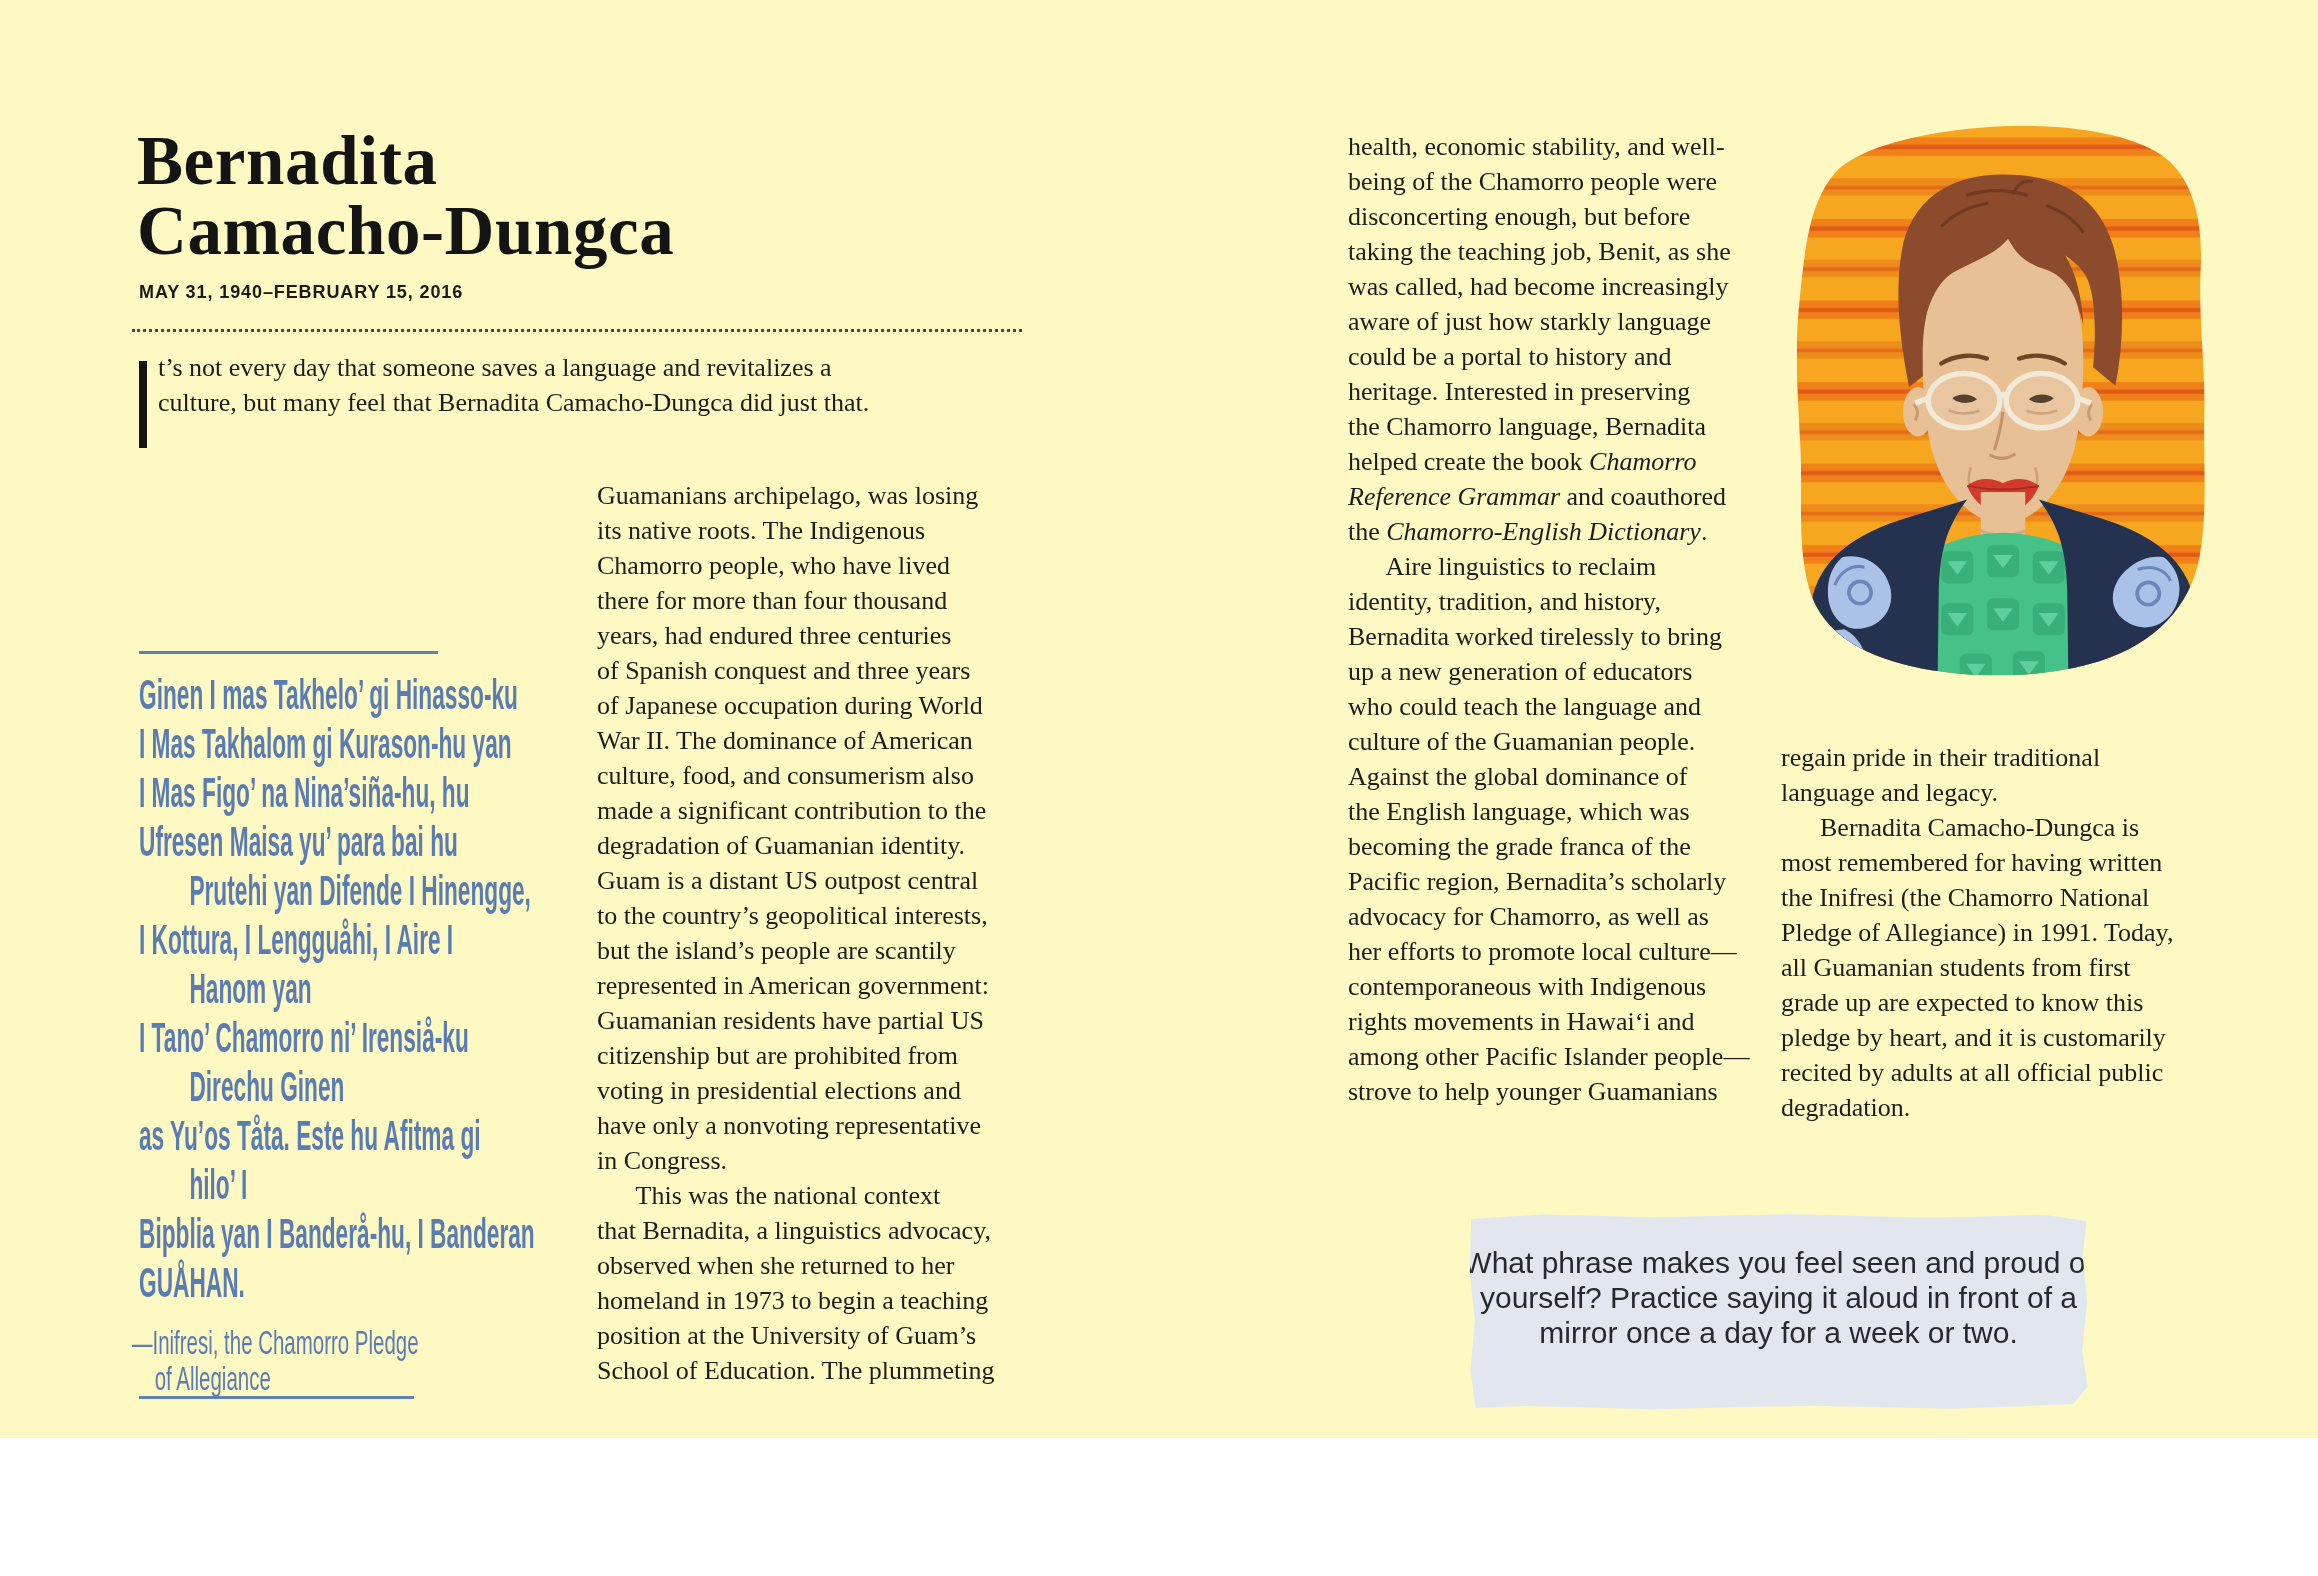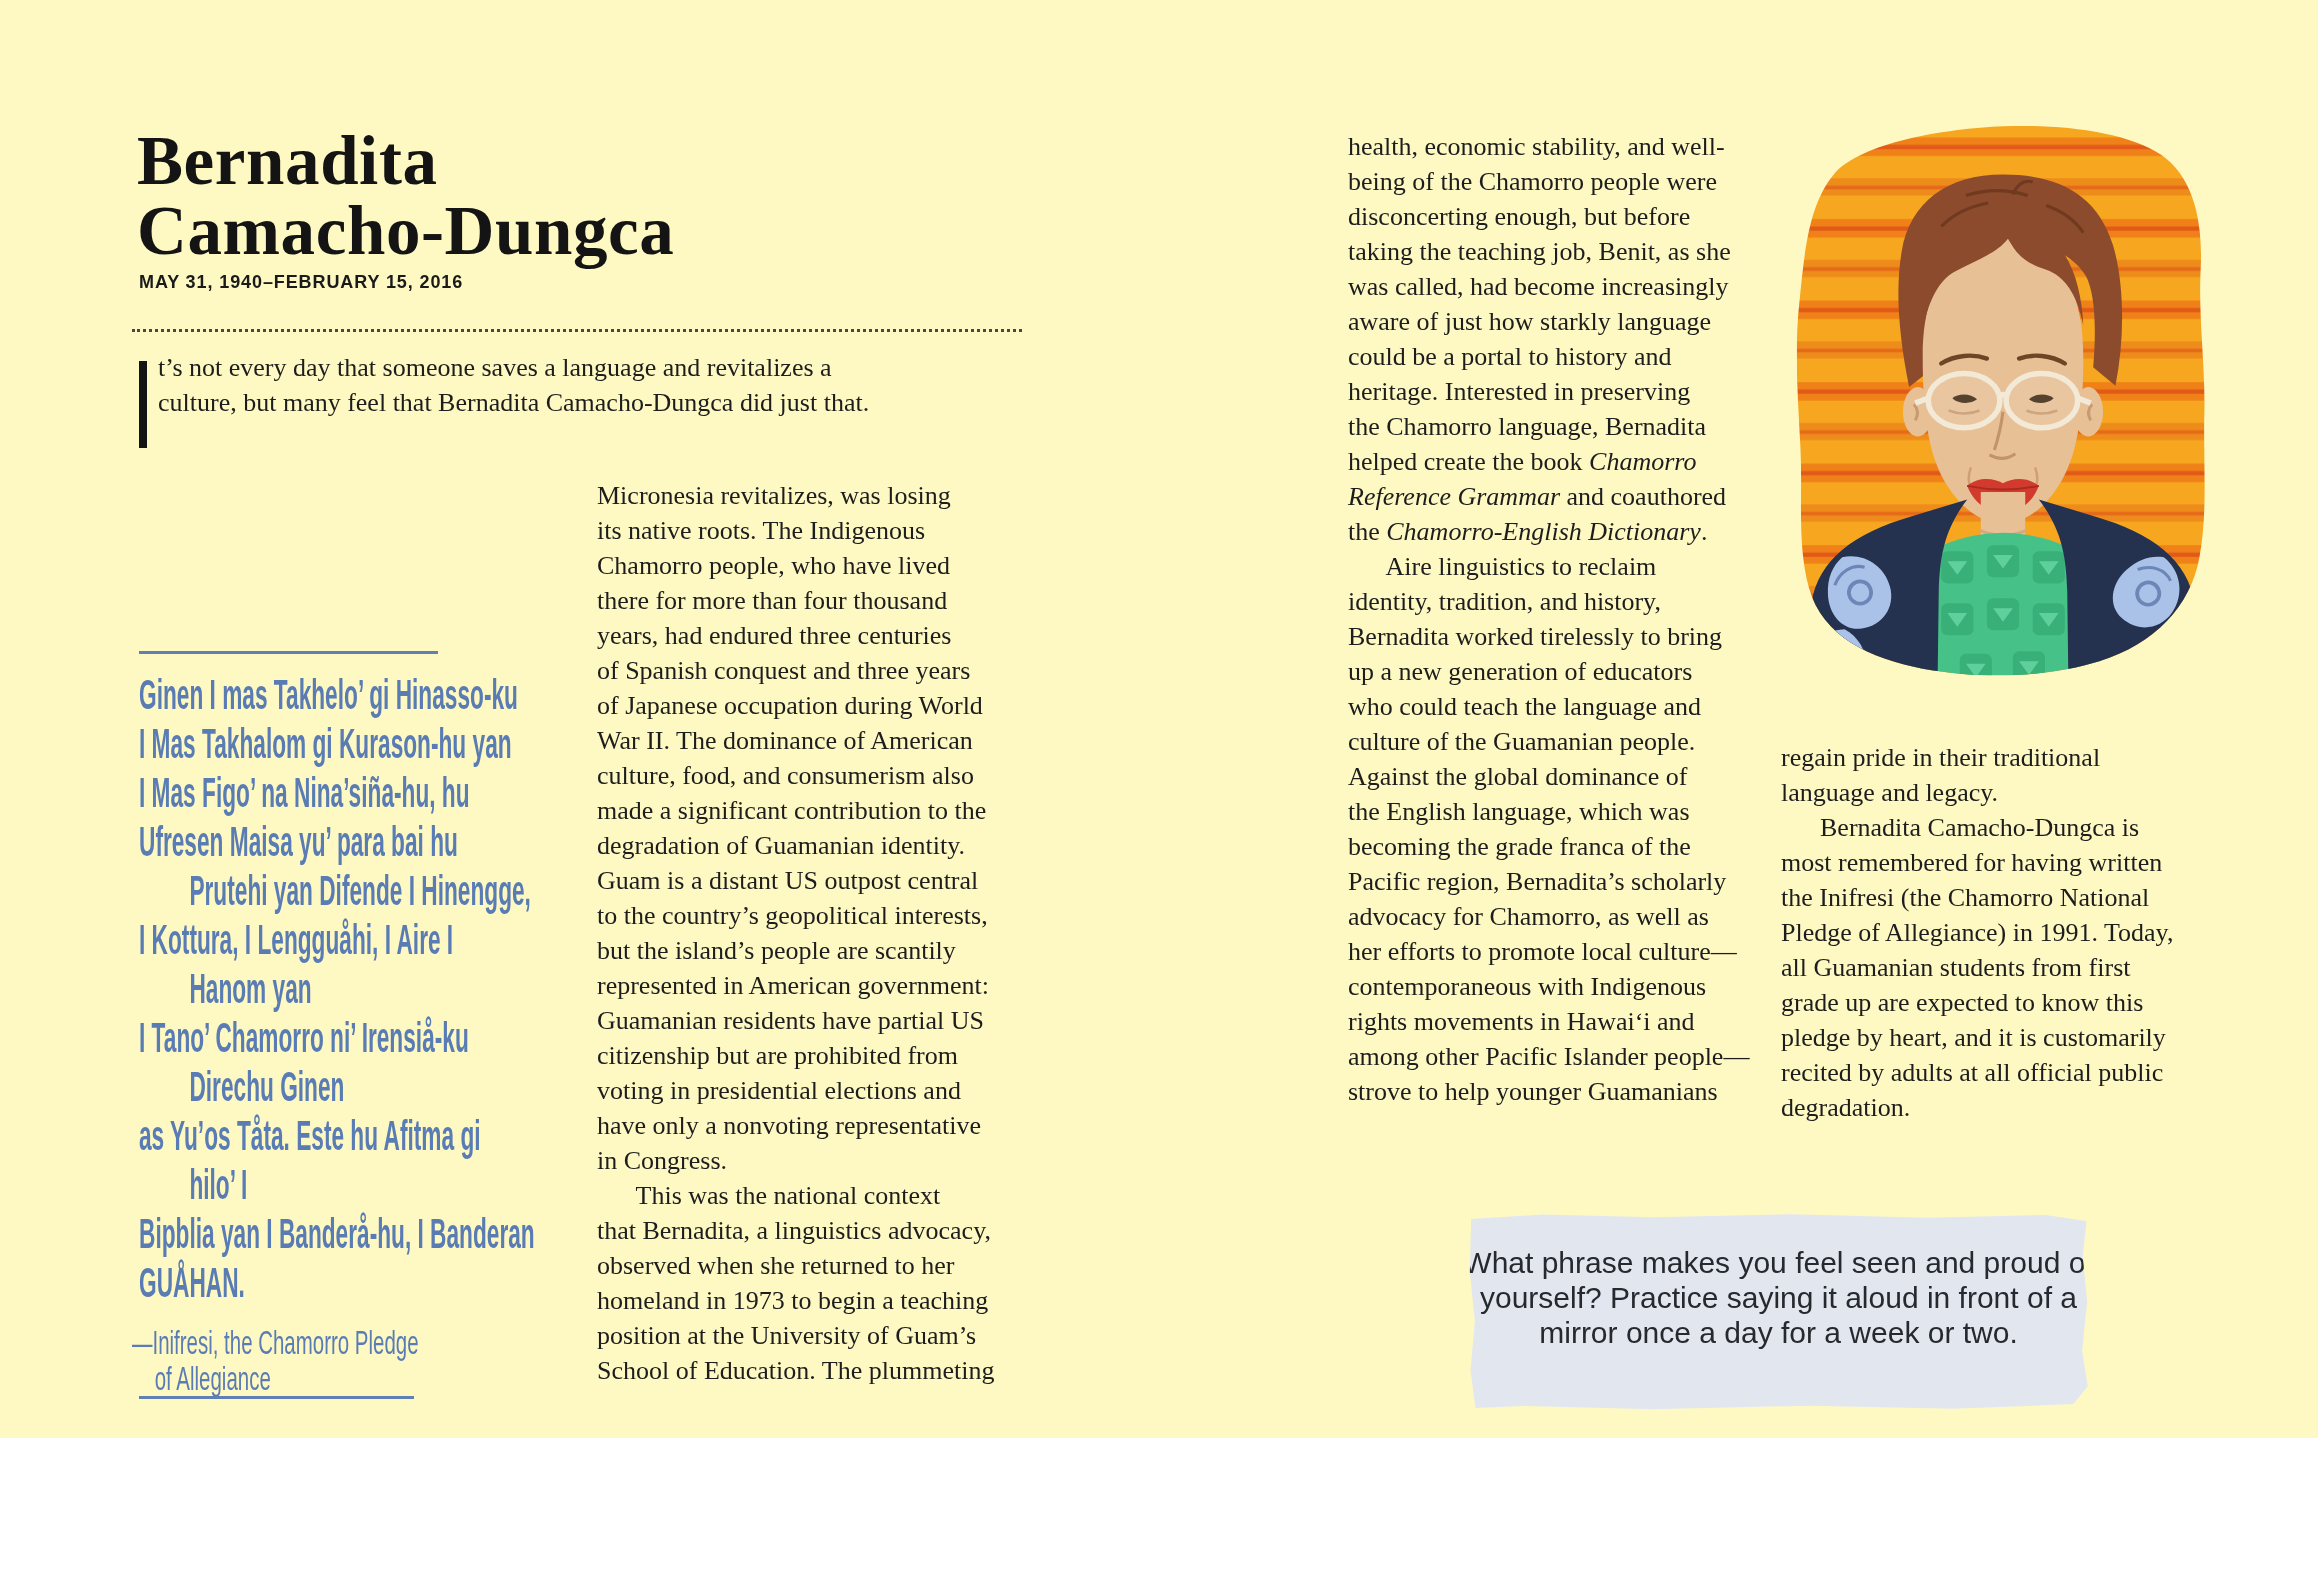--- a/index.html
+++ b/index.html
@@ -3,21 +3,21 @@
 <meta charset="utf-8">
 <style>
   html,body{margin:0;padding:0;background:#ffffff;}
   #canvas{position:relative;width:2319px;height:1438px;background:#fef9c3;overflow:hidden;
           font-family:"Liberation Serif",serif;color:#1d1d1d;}
   .abs{position:absolute;}
 
   
   .title{left:137px;top:126px;font-family:"Liberation Serif",serif;font-weight:700;
          font-size:69px;line-height:70px;letter-spacing:0.6px;color:#141414;}
-  .dates{left:139px;top:272px;font-family:"Liberation Sans",sans-serif;font-weight:700;
+  .dates{left:139px;top:282px;font-family:"Liberation Sans",sans-serif;font-weight:700;
          font-size:18px;letter-spacing:0.9px;color:#1a1a1a;white-space:pre;}
   .dotted{left:132px;top:329px;width:890px;height:0;border-top:3.1px dotted #474747;}
 
   
   .intro-bar{left:139px;top:361px;width:8px;height:87px;background:#141414;}
   .intro-text{left:158px;top:350px;}
   .intro-text .line{font-size:28px;line-height:41px;white-space:pre;}
 
   
   .col .line{font-size:26px;line-height:35px;white-space:pre;}
@@ -76,21 +76,21 @@
 
   <div class="abs dotted"></div>
 
   <div class="abs intro-bar"></div>
   <div class="abs intro-text col">
       <div class="line"><span>t’s not every day that someone saves a language and revitalizes a</span></div>
       <div class="line"><span>culture, but many feel that Bernadita Camacho-Dungca did just that.</span></div>
     </div>
 
   <div class="abs col lcol2">
-      <div class="line"><span>Micronesia revitalizes, was losing</span></div>
+      <div class="line"><span>Guamanians archipelago, was losing</span></div>
       <div class="line"><span>its native roots. The Indigenous</span></div>
       <div class="line"><span>Chamorro people, who have lived</span></div>
       <div class="line"><span>there for more than four thousand</span></div>
       <div class="line"><span>years, had endured three centuries</span></div>
       <div class="line"><span>of Spanish conquest and three years</span></div>
       <div class="line"><span>of Japanese occupation during World</span></div>
       <div class="line"><span>War II. The dominance of American</span></div>
       <div class="line"><span>culture, food, and consumerism also</span></div>
       <div class="line"><span>made a significant contribution to the</span></div>
       <div class="line"><span>degradation of Guamanian identity.</span></div>

